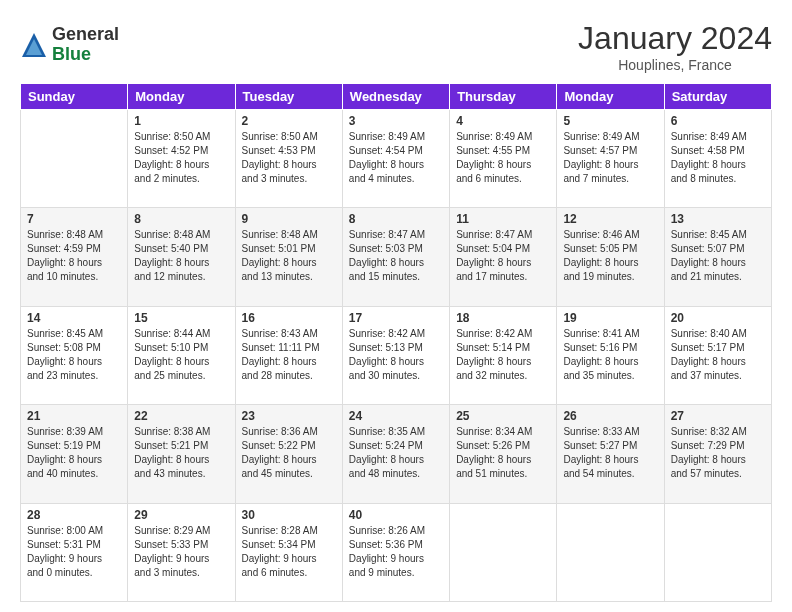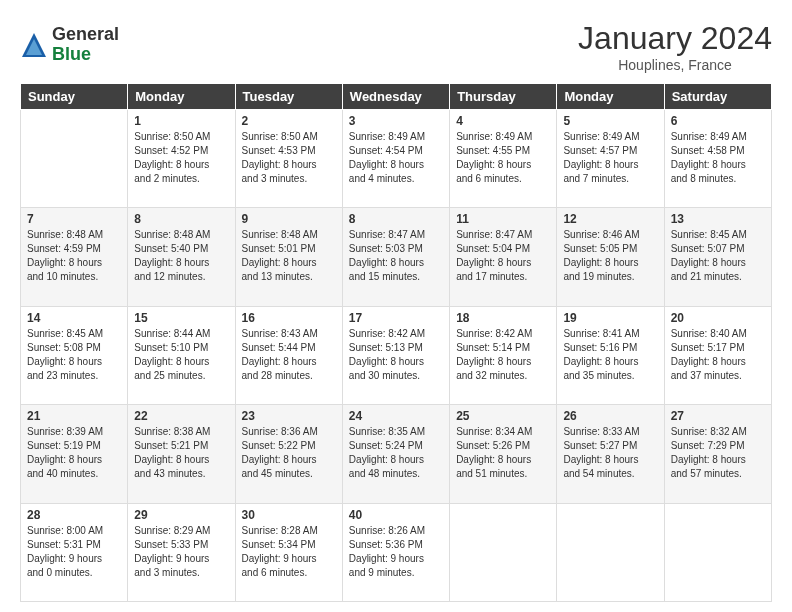--- a/index.html
+++ b/index.html
@@ -59,21 +59,21 @@
     .subtitle {
       font-size: 14px;
       color: #555;
     }
     .calendar {
       width: 100%;
       border-collapse: collapse;
       flex: 1;
     }
     .calendar th {
-      background-color: #404040;
+      background-color: #6d28d9;
       color: white;
       text-align: left;
       padding: 5px 7px;
       font-size: 13px;
       font-weight: bold;
       border: 1px solid #fff;
     }
     .calendar td {
       vertical-align: top;
       padding: 4px 6px;
@@ -258,21 +258,21 @@
             <div class="day-info">
               <div>Sunrise: 8:44 AM</div>
               <div>Sunset: 5:10 PM</div>
               <div>Daylight: 8 hours and 25 minutes.</div>
             </div>
           </td>
           <td>
             <span class="day-number">16</span>
             <div class="day-info">
               <div>Sunrise: 8:43 AM</div>
-              <div>Sunset: 5:44 PM</div>
+              <div>Sunset: 11:11 PM</div>
               <div>Daylight: 8 hours and 28 minutes.</div>
             </div>
           </td>
           <td>
             <span class="day-number">17</span>
             <div class="day-info">
               <div>Sunrise: 8:42 AM</div>
               <div>Sunset: 5:13 PM</div>
               <div>Daylight: 8 hours and 30 minutes.</div>
             </div>

